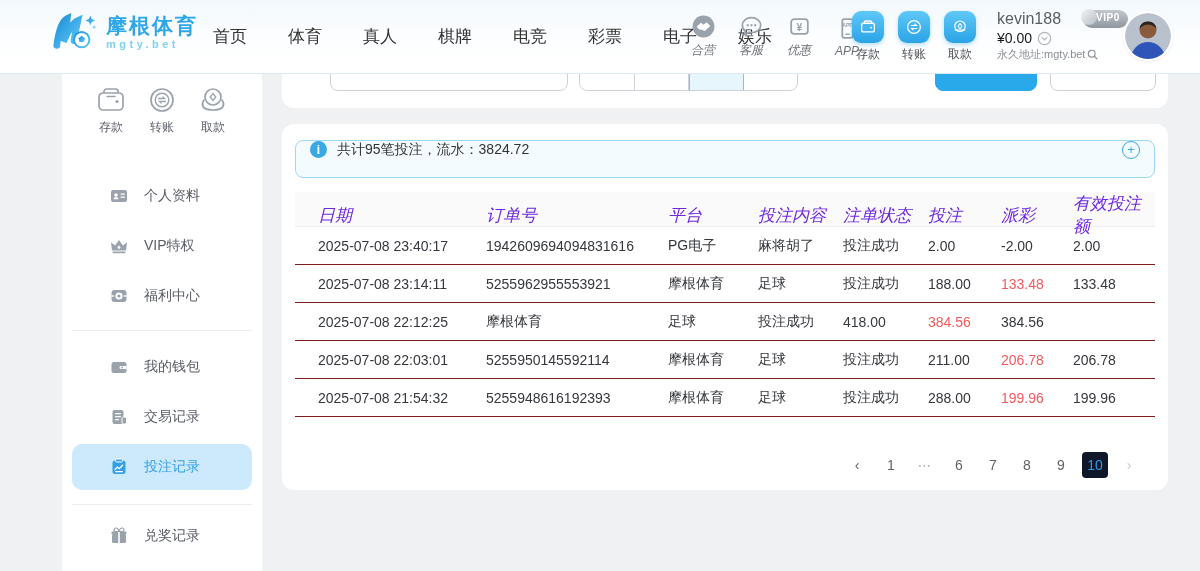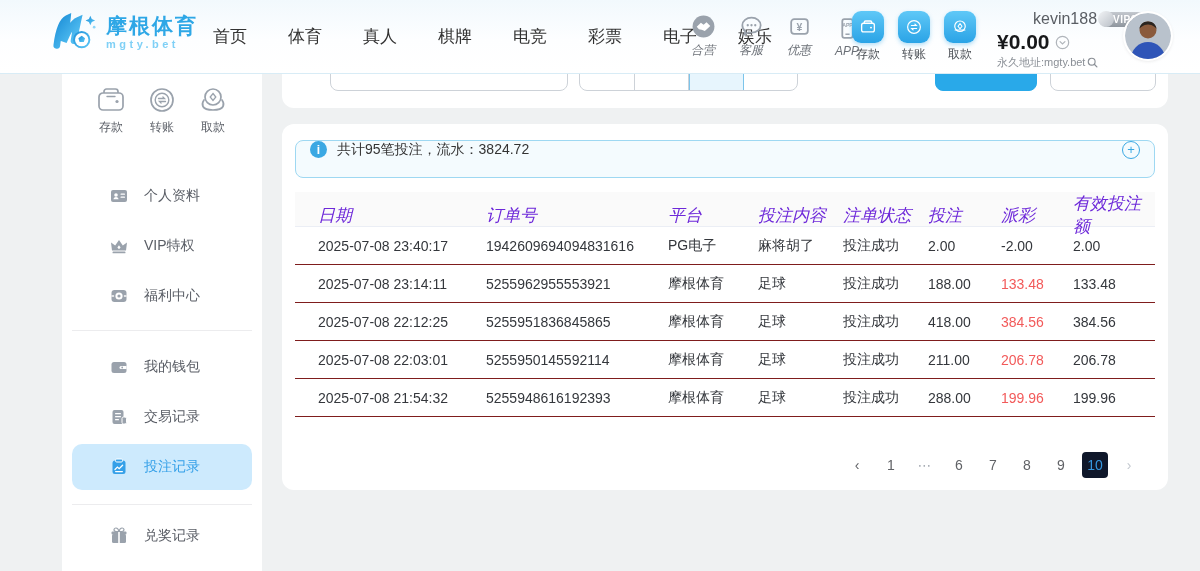--- a/index.html
+++ b/index.html
@@ -17,29 +17,29 @@
   .nav-item{font-size:17px;color:#333;cursor:pointer;white-space:nowrap;}
   .hicons{position:absolute;left:684px;top:0;height:73px;display:flex;align-items:center;gap:10px;}
   .hicon{width:38px;display:flex;flex-direction:column;align-items:center;cursor:pointer;}
   .hicon .lbl{font-size:12px;color:#6b7077;margin-top:3px;white-space:nowrap;font-style:italic;}
   .quick{position:absolute;left:851px;top:0;height:73px;display:flex;align-items:center;gap:12px;}
   .qitem{width:34px;display:flex;flex-direction:column;align-items:center;cursor:pointer;}
   .qbox{width:32px;height:32px;border-radius:9px;background:linear-gradient(180deg,#5fc8f7 0%,#2aa3e6 100%);
     display:flex;align-items:center;justify-content:center;box-shadow:0 2px 4px rgba(42,163,230,.35);}
   .qitem .lbl{font-size:12px;color:#4a4f55;margin-top:3px;white-space:nowrap;}
   .userbox{position:absolute;left:997px;top:10px;width:120px;}
-  .urow1{display:flex;align-items:center;gap:3px;margin-left:36px;}
+  .urow1{display:flex;gap:22px;}
   .uname{font-size:16px;color:#5a5e64;}
   .vip{position:relative;font-size:10px;font-weight:700;color:#fff;background:linear-gradient(180deg,#c3c8ce,#8f969e);
     border-radius:9px;padding:2px 8px 2px 13px;letter-spacing:.5px;}
   .vip::before{content:"";position:absolute;left:-2px;top:-1px;width:16px;height:16px;border-radius:50%;
     background:linear-gradient(135deg,#f2f4f6,#b9bfc6);}
   .vip span{position:relative;}
   .urow2{display:flex;align-items:center;gap:5px;margin-top:2px;}
-  .balance{font-size:21px;font-weight:700;color:#17181a;}
+  .balance{font-size:14px;font-weight:400;color:#17181a;}
   .urow3{display:flex;align-items:center;gap:1px;margin-top:1px;}
   .uaddr{font-size:11px;color:#8a8f96;white-space:nowrap;}
   .avatar{position:absolute;left:1125px;top:13px;width:46px;height:46px;border-radius:50%;overflow:hidden;
     box-shadow:0 0 0 2px #fff,0 1px 4px rgba(0,0,0,.2);cursor:pointer;}
 
   
   .sidebar{position:absolute;left:62px;top:74px;width:200px;height:497px;background:#fff;}
   .sc{position:absolute;top:12px;left:0;width:100%;display:flex;justify-content:center;gap:17px;}
   .sc-item{width:34px;display:flex;flex-direction:column;align-items:center;cursor:pointer;}
   .sc-item .lbl{font-size:12px;color:#5a5e66;margin-top:5px;white-space:nowrap;}
@@ -427,21 +427,20 @@
               <div class="td">摩根体育</div>
               <div class="td">足球</div>
               <div class="td">投注成功</div>
               <div class="td">188.00</div>
               <div class="td red">133.48</div>
               <div class="td">133.48</div>
             </div>
 
             <div class="tr">
               <div class="td">2025-07-08 22:12:25</div>
-              <div class="td">5255951836845865</div>
               <div class="td">摩根体育</div>
               <div class="td">足球</div>
               <div class="td">投注成功</div>
               <div class="td">418.00</div>
               <div class="td red">384.56</div>
               <div class="td">384.56</div>
             </div>
 
             <div class="tr">
               <div class="td">2025-07-08 22:03:01</div>

